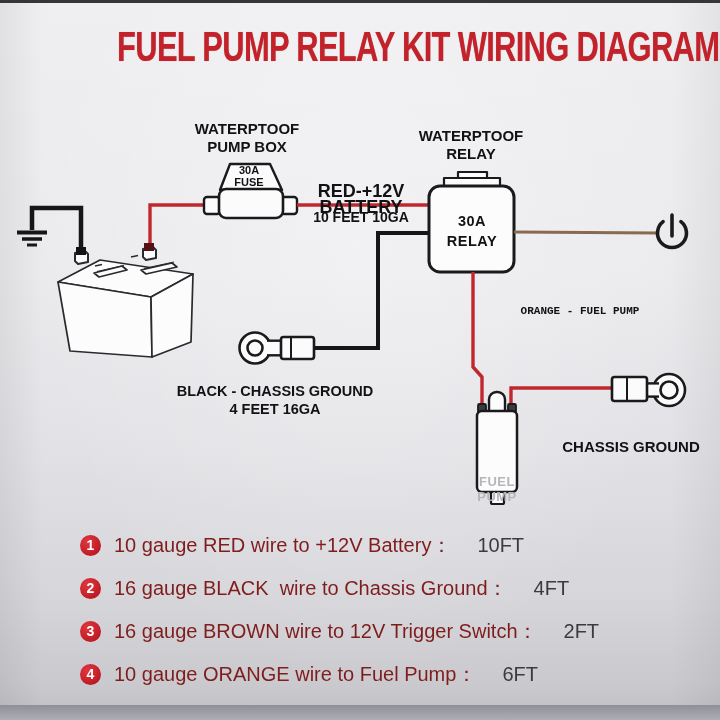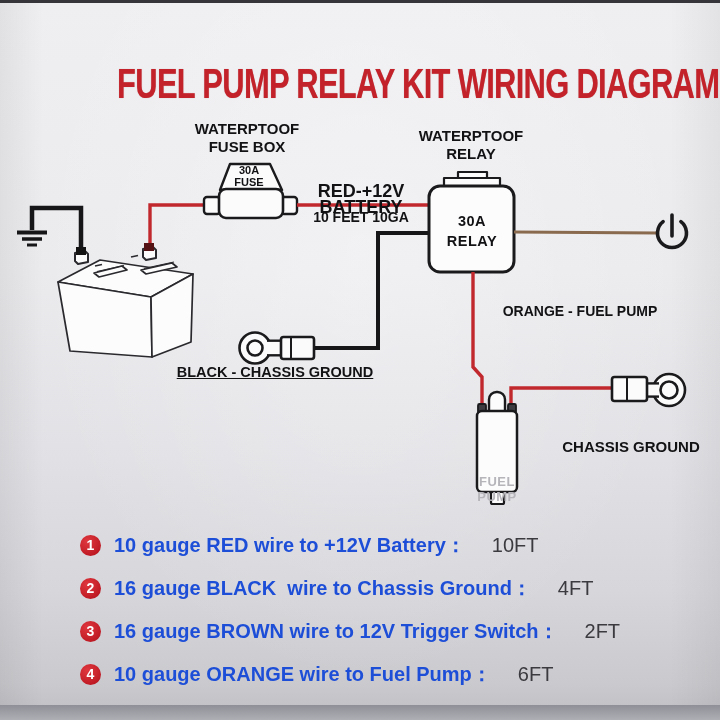--- a/index.html
+++ b/index.html
@@ -8,48 +8,48 @@
     font-family:"Liberation Sans","DejaVu Sans",sans-serif;
     background:linear-gradient(180deg,#efeff2 0%,#ebebee 38%,#e2e2e6 62%,#d6d6db 82%,#cacace 95%,#bdbdc3 100%);
   }
   .vignette{position:absolute;inset:0;pointer-events:none;
     background:linear-gradient(90deg,rgba(0,0,0,0.06),rgba(0,0,0,0) 6%,rgba(0,0,0,0) 93%,rgba(0,0,0,0.05)),
                radial-gradient(ellipse at 50% 35%,rgba(255,255,255,0.30),rgba(255,255,255,0) 65%);}
   .top-line{position:absolute;top:0;left:0;width:720px;height:3px;background:#35353a;}
   .bottom-band{position:absolute;bottom:0;left:0;width:720px;height:15px;
     background:linear-gradient(180deg,#8f8f97,#aeaeb5);}
 
-  .title-wrap{position:absolute;top:24px;left:0;width:720px;margin-top:37px;}
+  .title-wrap{position:absolute;top:24px;left:0;width:720px;}
   .title{display:inline-block;font-weight:bold;font-size:43px;line-height:44px;
     letter-spacing:-1px;white-space:nowrap;transform:scaleX(0.72);transform-origin:50% 50%;
     color:#c4222a;text-shadow:0 0 1px rgba(120,0,0,0.4);}
 
   svg{position:absolute;top:0;left:0;}
 
   .lbl{position:absolute;font-weight:bold;color:#121215;text-align:center;}
   .lbl span{display:block;}
   .lbl-fusebox{left:157px;top:120px;width:180px;font-size:15px;line-height:18px;}
   .lbl-fuse30a{left:219px;top:164px;width:60px;font-size:11px;line-height:12px;letter-spacing:0;}
   .lbl-redbatt{left:276px;top:183px;width:170px;font-size:18px;line-height:16px;}
   .lbl-10feet{left:276px;top:209px;width:170px;font-size:14px;line-height:16px;}
   .lbl-relaytitle{left:381px;top:127px;width:180px;font-size:15px;line-height:18px;}
   .lbl-relay30a{left:411px;top:211px;width:122px;font-size:14.5px;line-height:20px;letter-spacing:0.5px;}
-  .lbl-orange{left:484px;top:302px;width:192px;font-size:14px;line-height:18px;}
-  .lbl-blackchassis{left:150px;top:363px;width:250px;font-size:14.5px;line-height:18px;text-decoration:underline;}
+  .lbl-orange{left:484px;top:302px;width:192px;font-size:11px;line-height:18px;font-family:Liberation Mono, monospace;}
+  .lbl-blackchassis{left:150px;top:382px;width:250px;font-size:14.5px;line-height:18px;}
   .lbl-chassisground{left:535px;top:438px;width:192px;font-size:15px;line-height:17px;}
   .lbl-pumptext{left:465px;top:437px;width:64px;font-size:13px;line-height:15px;
     color:#b5b5ba;letter-spacing:0.5px;margin-top:37px;}
 
   .legend{position:absolute;left:80px;top:533px;}
   .legend-item{display:flex;align-items:center;height:24px;margin-bottom:19px;}
   .badge{width:21px;height:21px;border-radius:50%;flex:0 0 21px;
     background:radial-gradient(circle at 35% 30%,#e0373f,#c01b25 70%,#a31019);
     color:#fff;font-size:14px;font-weight:bold;line-height:21px;text-align:center;
     margin-right:13px;}
-  .legend-label{font-size:20px;color:#1d4ed8;white-space:pre;font-weight:bold;}
+  .legend-label{font-size:20px;color:#7f1d1d;white-space:pre;}
   .legend-value{font-size:20px;color:#3a3a3f;margin-left:26px;white-space:pre;}
 </style>
 </head>
 <body>
 
 <div class="vignette"></div>
 <div class="top-line"></div>
 <div class="bottom-band"></div>
 
 <div class="title-wrap">
@@ -135,41 +135,42 @@
     <line x1="645" y1="383.4" x2="659" y2="383.4" stroke-width="2.4"></line>
     <line x1="645" y1="396.6" x2="659" y2="396.6" stroke-width="2.4"></line>
     <rect x="612" y="377" width="35" height="24" rx="2.5" stroke-width="2.6"></rect>
     <line x1="627" y1="377" x2="627" y2="401" stroke-width="2"></line>
     <circle cx="669" cy="390" r="8.5" stroke-width="2.6"></circle>
   </g>
 </svg>
 
 <div class="lbl lbl-fusebox">
   <span>WATERPTOOF</span>
-  <span>FUSE BOX</span>
+  <span>PUMP BOX</span>
 </div>
 <div class="lbl lbl-fuse30a">
   <span>30A</span>
   <span>FUSE</span>
 </div>
 <div class="lbl lbl-redbatt">RED-+12V BATTERY</div>
 <div class="lbl lbl-10feet">10 FEET 10GA</div>
 <div class="lbl lbl-relaytitle">
   <span>WATERPTOOF</span>
   <span>RELAY</span>
 </div>
 <div class="lbl lbl-relay30a">
   <span>30A</span>
   <span>RELAY</span>
 </div>
 <div class="lbl lbl-orange">
   <span>ORANGE - FUEL PUMP</span>
 </div>
 <div class="lbl lbl-blackchassis">
   <span>BLACK - CHASSIS GROUND</span>
+  <span>4 FEET 16GA</span>
 </div>
 <div class="lbl lbl-chassisground">CHASSIS GROUND</div>
 <div class="lbl lbl-pumptext">
   <span>FUEL</span>
   <span>PUMP</span>
 </div>
 
 <div class="legend">
   <div class="legend-item">
     <div class="badge">1</div>

